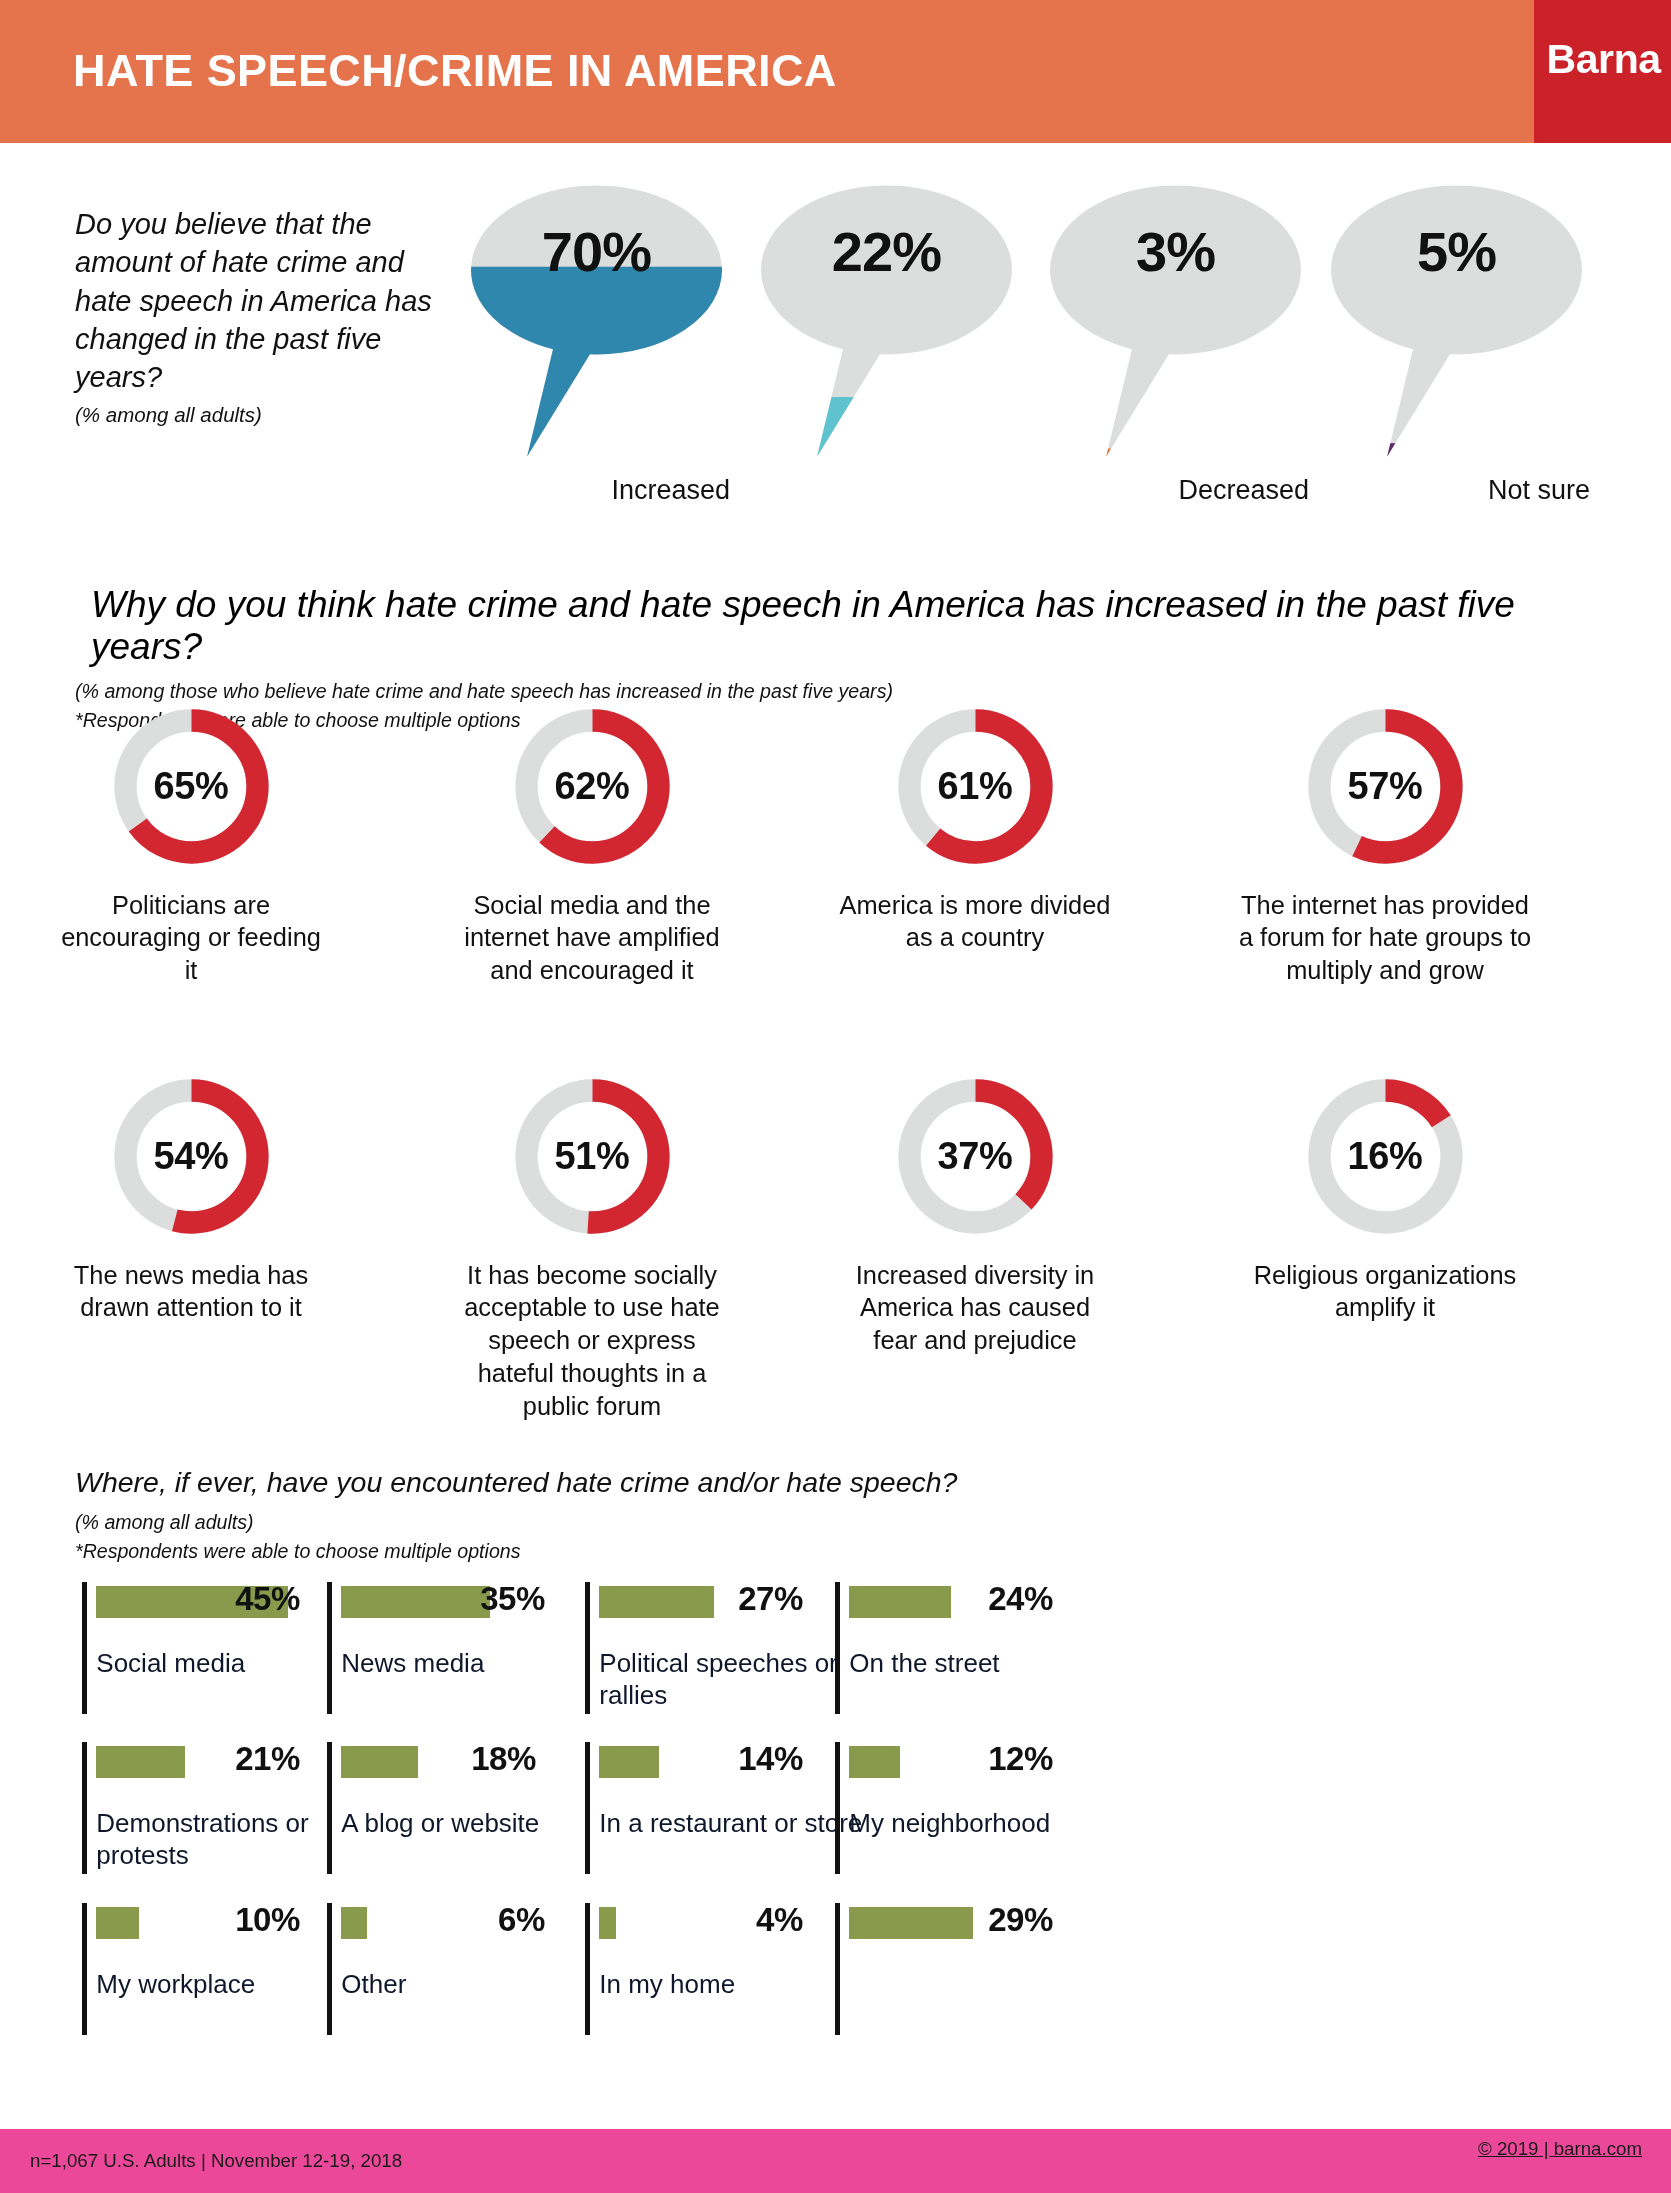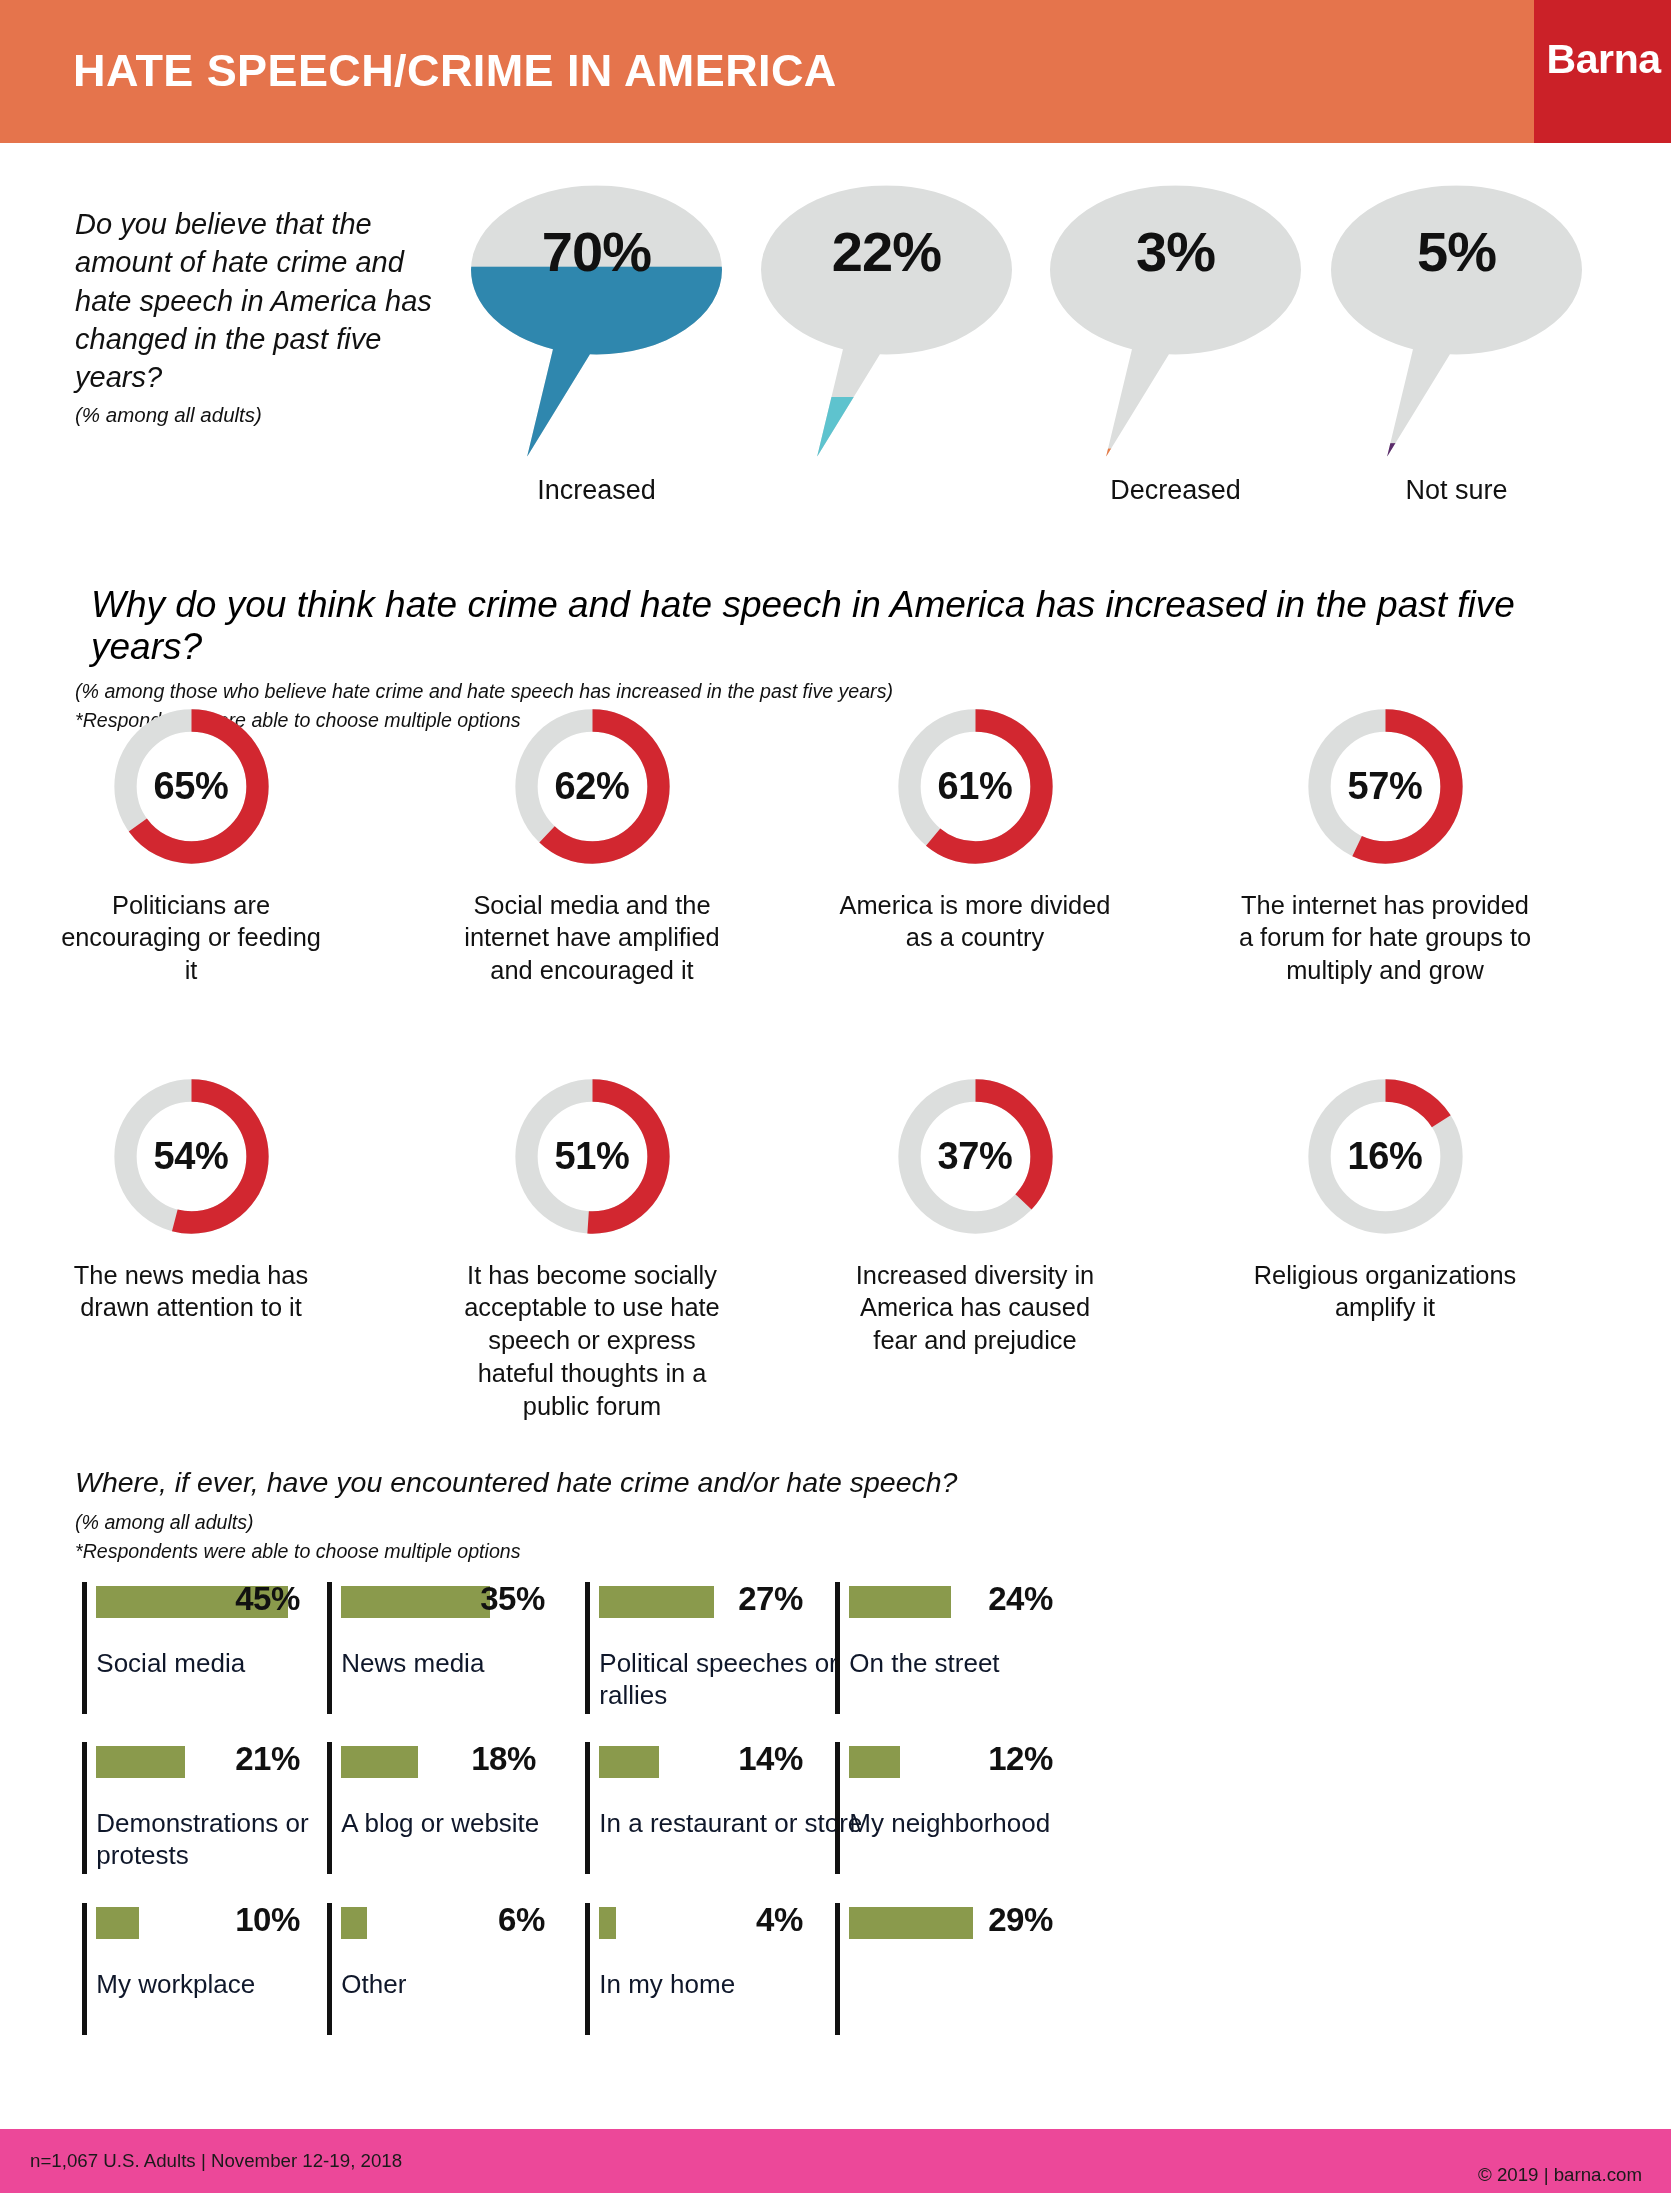--- a/index.html
+++ b/index.html
@@ -86,21 +86,21 @@
     text-align: center;
     font-size: 56px;
     font-weight: bold;
     color: #111;
     letter-spacing: -0.9px;
   }
   .bubble-label {
     position: absolute;
     left: 0;
     width: 100%;
-    text-align: center;
+    text-align: right;
     font-size: 27px;
     line-height: 1.27;
     color: #111;
   }
 
   
   .q2-block {
     position: absolute;
     left: 75px; top: 584px;
     width: 1533px;
@@ -221,23 +221,24 @@
     background: #ec4899;
   }
   .footer-left {
     position: absolute;
     left: 30px; top: 21.4px;
     font-size: 18.7px;
     color: #1a1a1a;
   }
   .footer-right {
     position: absolute;
-    right: 30px; top: 35px;
+    right: 30px; top: 9px;
     font-size: 18.7px;
     color: #1a1a1a;
+    text-decoration: underline;
   }
 </style>
 </head>
 <body>
 
 <div class="header">
   <div class="header-title">HATE SPEECH/CRIME IN AMERICA</div>
   <div class="logo-block">
     <span class="logo-text">Barna</span>
   </div>

